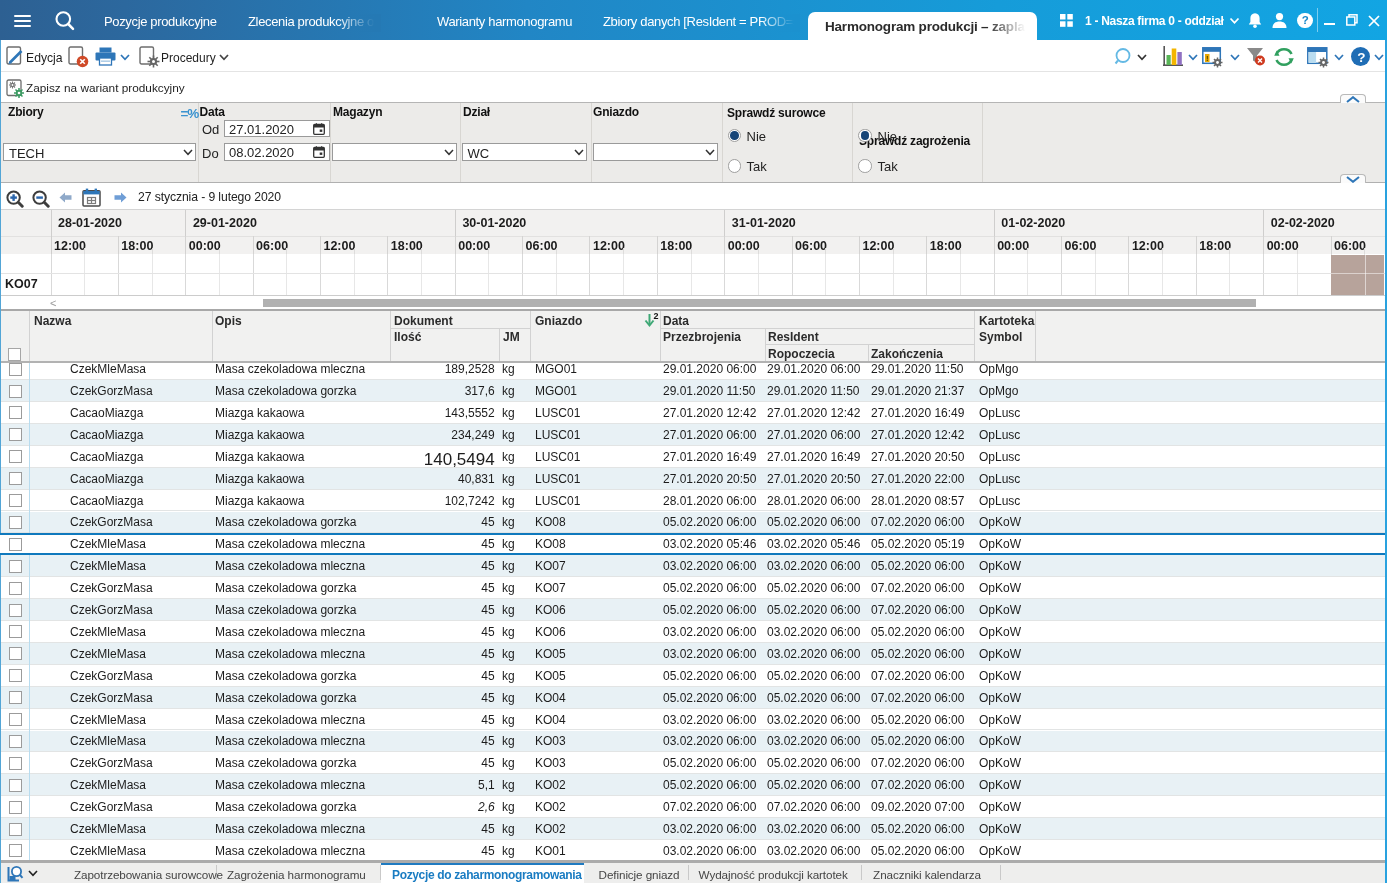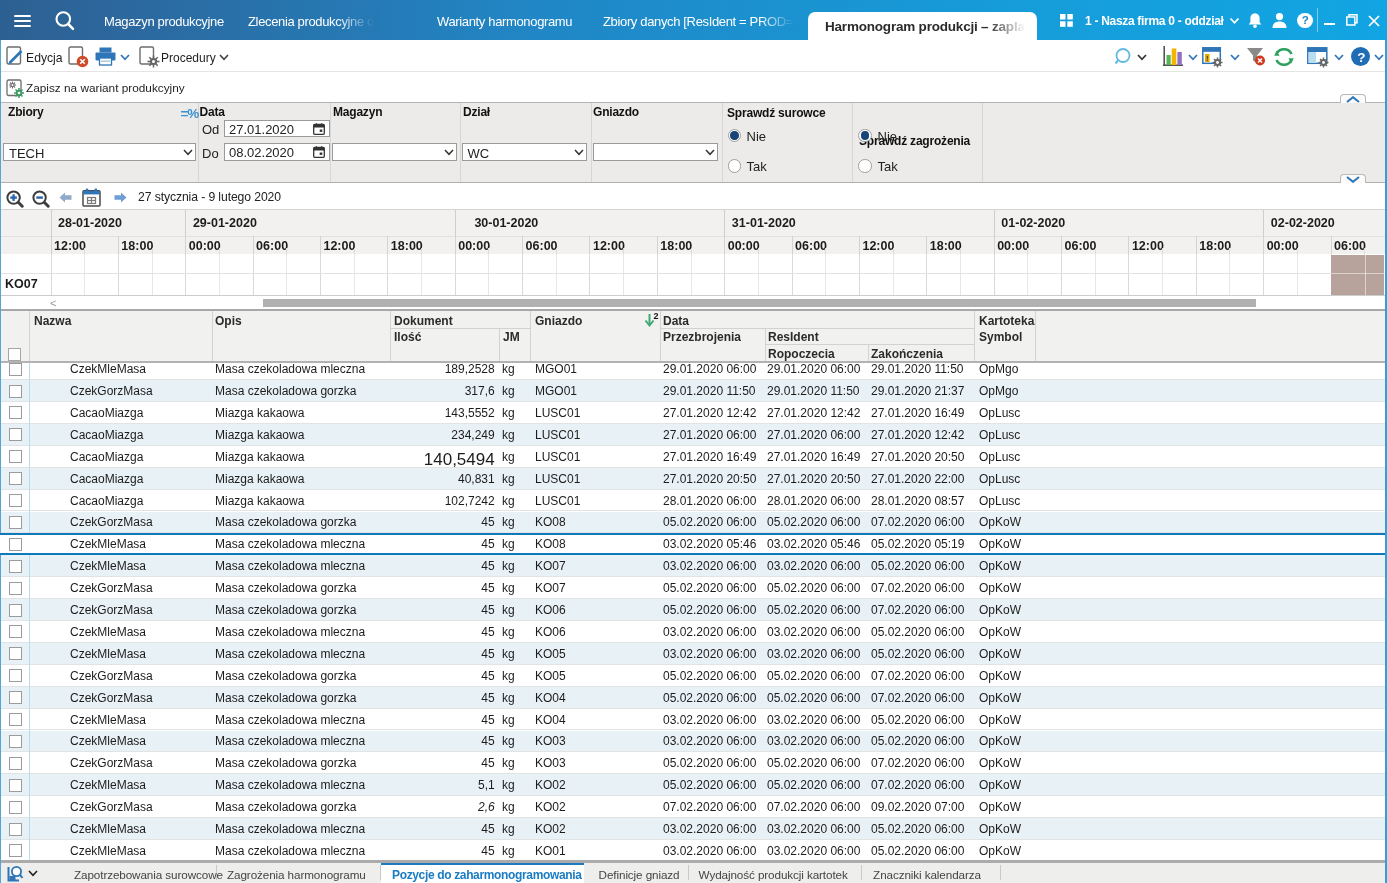--- a/index.html
+++ b/index.html
@@ -8,21 +8,21 @@
 </style></head><body>
 <div id="app" style="position:relative;width:1387px;height:883px;background:#fff;overflow:hidden;">
 <div style="position:absolute;left:0;top:0;width:1387px;height:40px;background:linear-gradient(90deg,#2d6092 0%,#2c689e 9%,#2186c5 38%,#169cd9 72%,#12a5e3 100%);"></div>
 <div style="position:absolute;left:13.5px;top:15.2px;width:17.3px;height:2.1px;background:#fff;border-radius:1px;"></div>
 <div style="position:absolute;left:13.5px;top:19.9px;width:17.3px;height:2.1px;background:#fff;border-radius:1px;"></div>
 <div style="position:absolute;left:13.5px;top:24.6px;width:17.3px;height:2.1px;background:#fff;border-radius:1px;"></div>
 <svg style="position:absolute;left:54px;top:10px;" width="22" height="22" viewBox="0 0 22 22">
       <circle cx="9.3" cy="9" r="6.8" fill="none" stroke="#fff" stroke-width="2.1"></circle>
       <line x1="14.2" y1="14" x2="19" y2="18.8" stroke="#fff" stroke-width="2.5" stroke-linecap="round"></line>
     </svg>
-<div style="position:absolute;left:104px;top:14px;font-size:13px;letter-spacing:-0.35px;color:#fff;white-space:nowrap;">Magazyn produkcyjne</div>
+<div style="position:absolute;left:104px;top:14px;font-size:13px;letter-spacing:-0.35px;color:#fff;white-space:nowrap;">Pozycje produkcyjne</div>
 <div style="position:absolute;left:248px;top:14px;width:133px;height:18px;overflow:hidden;">
       <div style="position:absolute;left:0;top:0;font-size:13px;letter-spacing:-0.35px;color:#fff;white-space:nowrap;">Zlecenia produkcyjne ogólne</div>
       <div style="position:absolute;right:0;top:-2px;width:45px;height:22px;background:linear-gradient(90deg,rgba(37,121,180,0),#2579b4 85%);"></div>
     </div>
 <div style="position:absolute;left:437px;top:14px;font-size:13px;color:#fff;font-weight:normal;white-space:nowrap;letter-spacing:-0.35px;">Warianty harmonogramu</div>
 <div style="position:absolute;left:603px;top:14px;width:197px;height:18px;overflow:hidden;">
       <div style="position:absolute;left:0;top:0;font-size:13px;letter-spacing:-0.35px;color:#fff;white-space:nowrap;">Zbiory danych [ResIdent = PROD=s</div>
       <div style="position:absolute;right:0;top:-2px;width:40px;height:22px;background:linear-gradient(90deg,rgba(27,145,207,0),#1b91cf 85%);"></div>
     </div>
 <div style="position:absolute;left:808px;top:12px;width:229px;height:28px;background:#fff;border-radius:7px 7px 0 0;"></div>
@@ -286,21 +286,21 @@
 <svg style="position:absolute;left:114px;top:191.5px;" width="13" height="11" viewBox="0 0 13 11">
       <path d="M7 0.5 L7 3.3 L0.5 3.3 L0.5 7.7 L7 7.7 L7 10.5 L12.5 5.5 Z" fill="#6f9ed6"></path>
     </svg>
 <div style="position:absolute;left:138px;top:189.5px;font-size:12.2px;color:#222;font-weight:normal;white-space:nowrap;letter-spacing:-0.1px;">27 stycznia - 9 lutego 2020</div>
 <div style="position:absolute;left:0;top:209px;width:1387px;height:45px;background:#f2f1f0;border-top:1px solid #d4d4d4;"></div>
 <div style="position:absolute;left:0px;top:235.8px;width:1387px;height:1px;background:#e2e1e0;"></div>
 <div style="position:absolute;left:58px;top:215.5px;font-size:12.5px;color:#1c1c1c;font-weight:bold;white-space:nowrap;">28-01-2020</div>
 <div style="position:absolute;left:185.4px;top:210px;width:1px;height:44px;background:#cfcecd;"></div>
 <div style="position:absolute;left:192.9px;top:215.5px;font-size:12.5px;color:#1c1c1c;font-weight:bold;white-space:nowrap;">29-01-2020</div>
 <div style="position:absolute;left:454.88px;top:210px;width:1px;height:44px;background:#cfcecd;"></div>
-<div style="position:absolute;left:462.38px;top:215.5px;font-size:12.5px;color:#1c1c1c;font-weight:bold;white-space:nowrap;margin-left:12px;">30-01-2020</div>
+<div style="position:absolute;left:462.38px;top:215.5px;font-size:12.5px;color:#1c1c1c;font-weight:bold;white-space:nowrap;">30-01-2020</div>
 <div style="position:absolute;left:724.36px;top:210px;width:1px;height:44px;background:#cfcecd;"></div>
 <div style="position:absolute;left:731.86px;top:215.5px;font-size:12.5px;color:#1c1c1c;font-weight:bold;white-space:nowrap;">31-01-2020</div>
 <div style="position:absolute;left:993.84px;top:210px;width:1px;height:44px;background:#cfcecd;"></div>
 <div style="position:absolute;left:1001.34px;top:215.5px;font-size:12.5px;color:#1c1c1c;font-weight:bold;white-space:nowrap;">01-02-2020</div>
 <div style="position:absolute;left:1263.32px;top:210px;width:1px;height:44px;background:#cfcecd;"></div>
 <div style="position:absolute;left:1270.82px;top:215.5px;font-size:12.5px;color:#1c1c1c;font-weight:bold;white-space:nowrap;">02-02-2020</div>
 <div style="position:absolute;left:50.5px;top:210px;width:1px;height:44px;background:#cfcecd;"></div>
 <div style="position:absolute;left:54px;top:238.5px;font-size:12.5px;color:#1c1c1c;font-weight:bold;white-space:nowrap;">12:00</div>
 <div style="position:absolute;left:84.185px;top:248px;width:1px;height:6px;background:#dddcdb;"></div>
 <div style="position:absolute;left:117.87px;top:236px;width:1px;height:18px;background:#d4d3d2;"></div>

